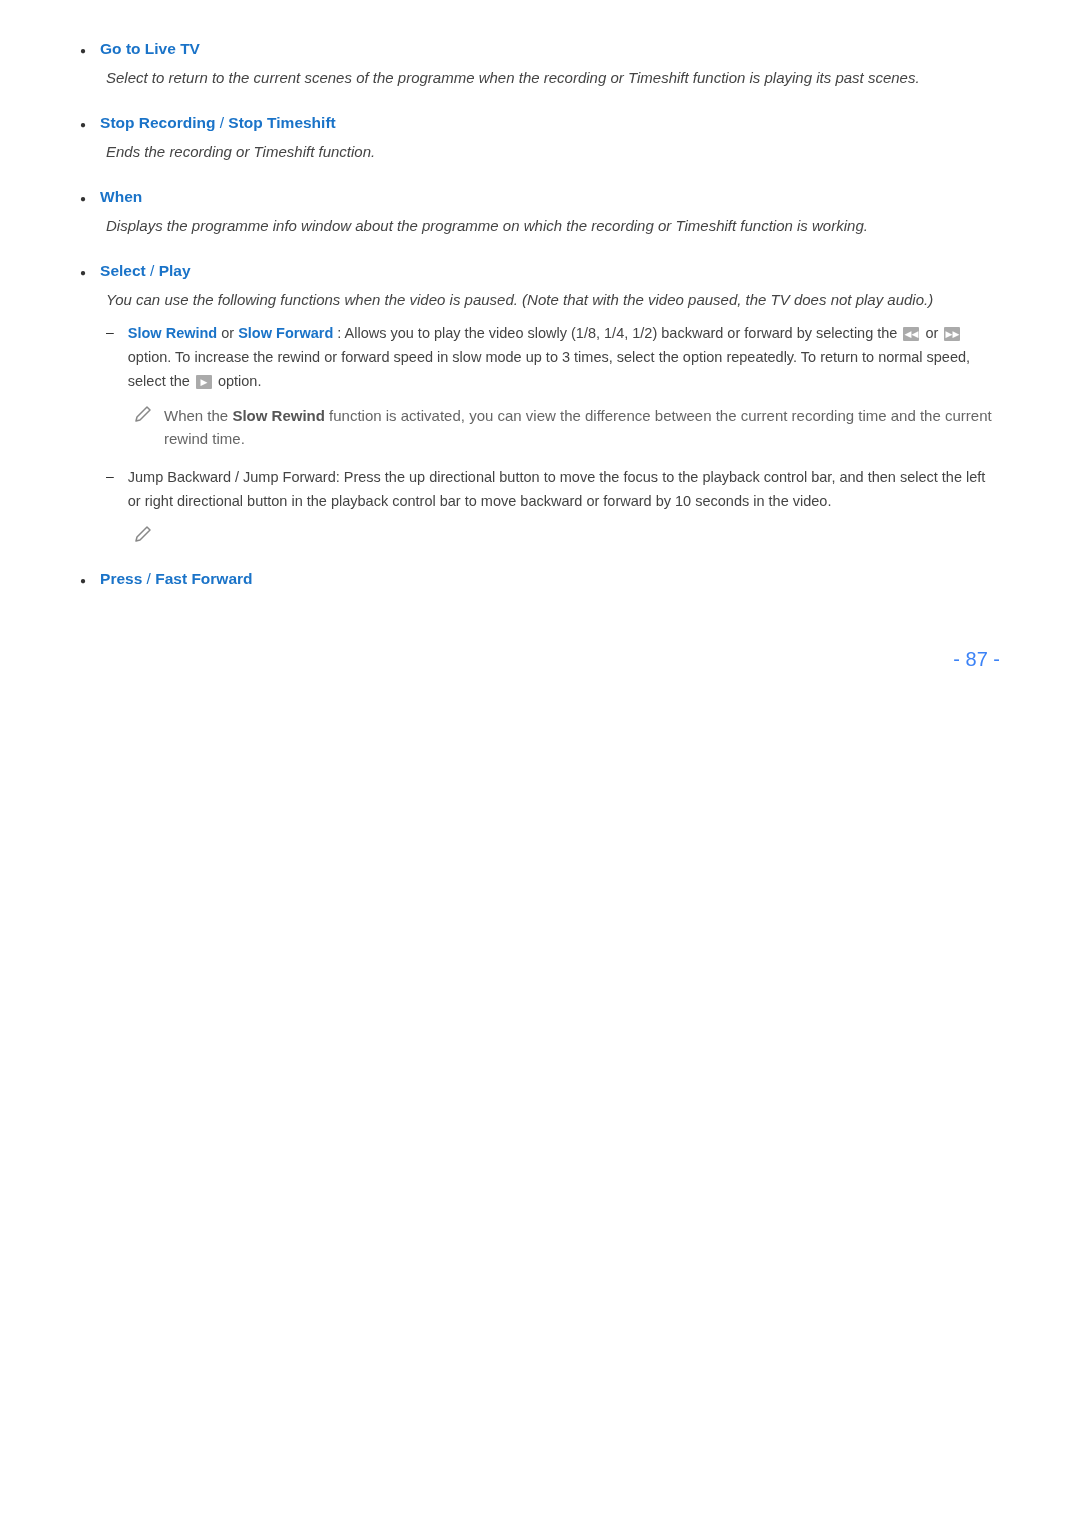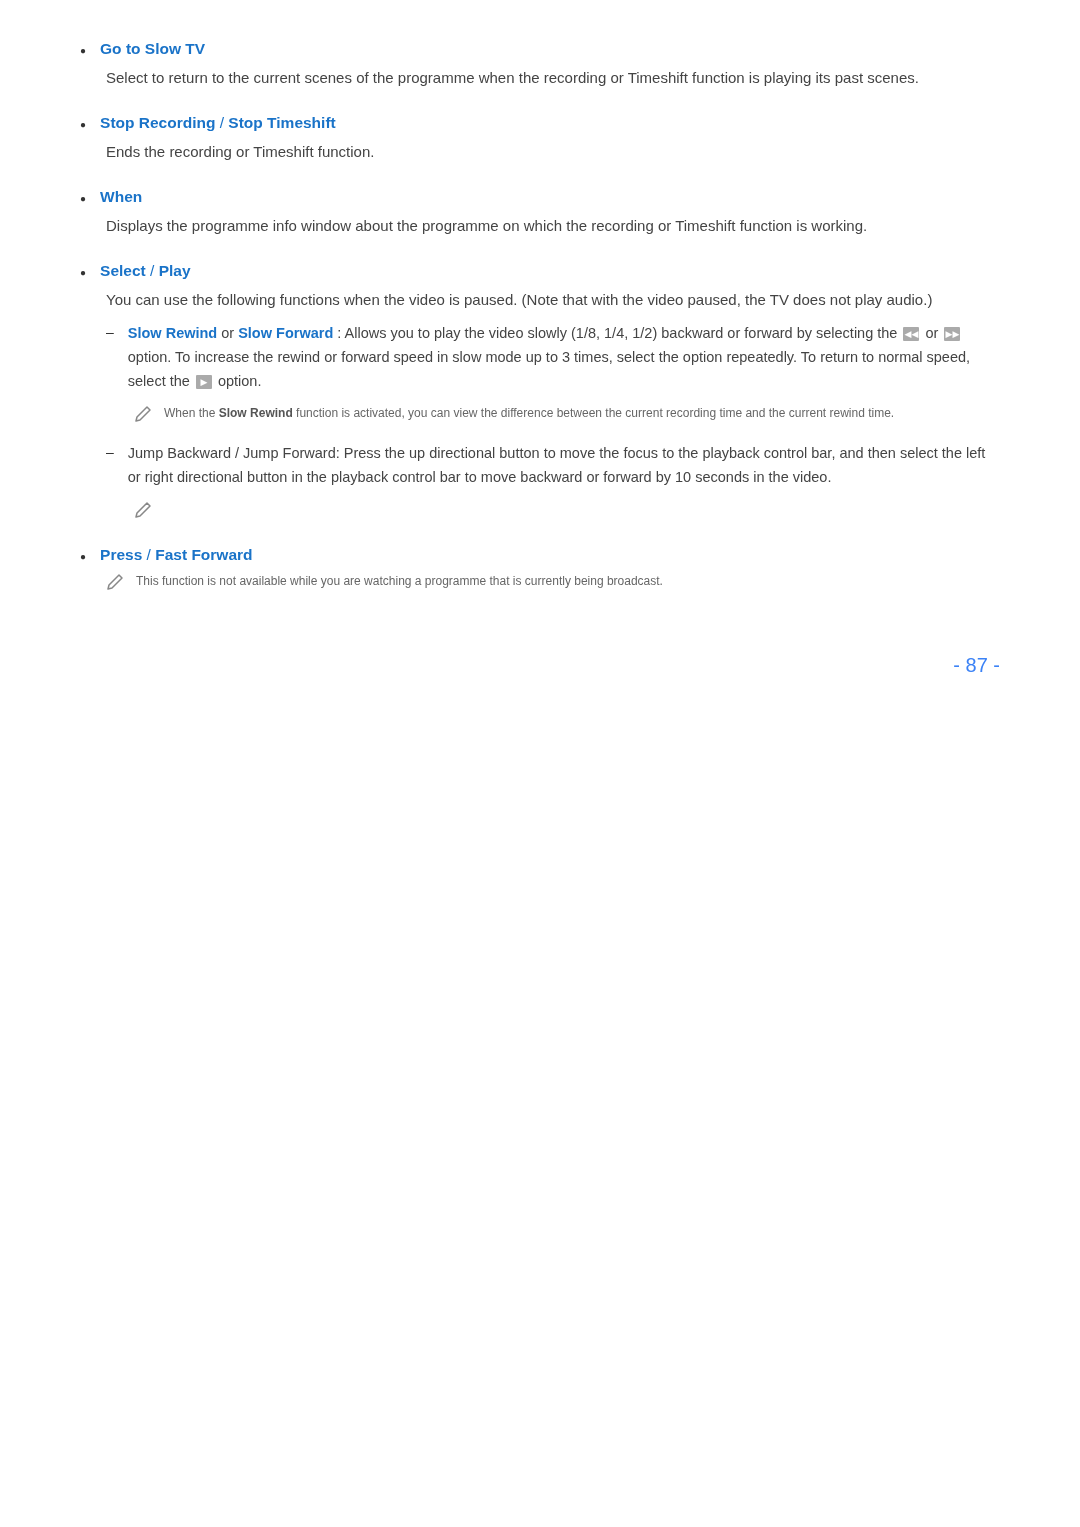--- a/index.html
+++ b/index.html
@@ -51,20 +51,21 @@
       color: #1a73c8;
       font-weight: 400;
     }
 
     .bullet-body {
       margin-left: 26px;
       font-size: 15px;
       color: #444444;
       line-height: 1.6;
       margin-bottom: 10px;
+      font-style: italic;
     }
 
     .sub-item {
       margin-left: 26px;
       margin-bottom: 16px;
     }
 
     .sub-row {
       display: flex;
       align-items: flex-start;
@@ -118,21 +119,21 @@
       margin-right: 12px;
       margin-top: 1px;
     }
 
     .note-icon svg {
       width: 18px;
       height: 18px;
     }
 
     .note-text {
-      font-size: 12px;
+      font-size: 15px;
       color: #666666;
       line-height: 1.55;
     }
 
     .note-text .note-bold {
       font-weight: 700;
       color: #555555;
     }
 
     .page-footer {
@@ -143,21 +144,21 @@
     }
   </style>
 </head>
 <body>
 
 <div class="page-content">
 
   <div class="bullet-item">
     <div class="bullet-row">
       <span class="bullet-dot">●</span>
-      <span class="bullet-title">Go to Slow TV</span>
+      <span class="bullet-title">Go to Live TV</span>
     </div>
     <div class="bullet-body">Select to return to the current scenes of the programme when the recording or Timeshift function is playing its past scenes.</div>
   </div>
 
   <div class="bullet-item">
     <div class="bullet-row">
       <span class="bullet-dot">●</span>
       <span class="bullet-title">
         <span>Stop Recording</span><span class="separator"> / </span><span>Stop Timeshift</span>
       </span>
@@ -230,25 +231,17 @@
   </div>
 
   <div class="bullet-item">
     <div class="bullet-row">
       <span class="bullet-dot">●</span>
       <span class="bullet-title">
         <span>Press</span><span class="separator"> / </span><span>Fast Forward</span>
       </span>
     </div>
 
-    <div class="note-row" style="margin-left: 26px; margin-top: 6px;">
-      <div class="note-icon">
-        <svg viewBox="0 0 18 18" fill="none" xmlns="http://www.w3.org/2000/svg">
-          <path d="M13 2L16 5L6 15L2 16L3 12L13 2Z" stroke="#888" stroke-width="1.5" stroke-linejoin="round" fill="none"></path>
-        </svg>
-      </div>
-      <div class="note-text">This function is not available while you are watching a programme that is currently being broadcast.</div>
-    </div>
   </div>
 
   <div class="page-footer">- 87 -</div>
 
 </div>
 
 </body></html>

